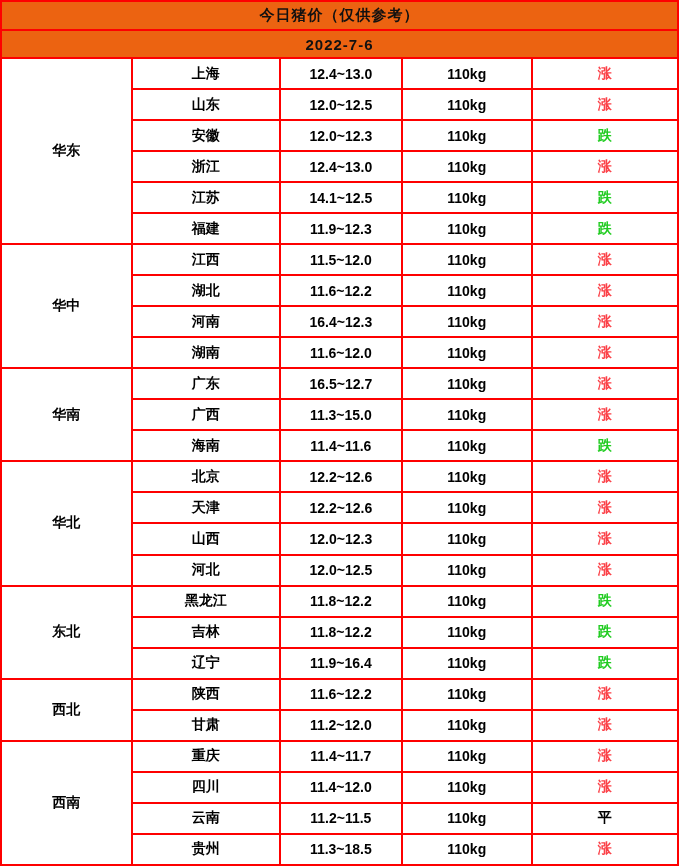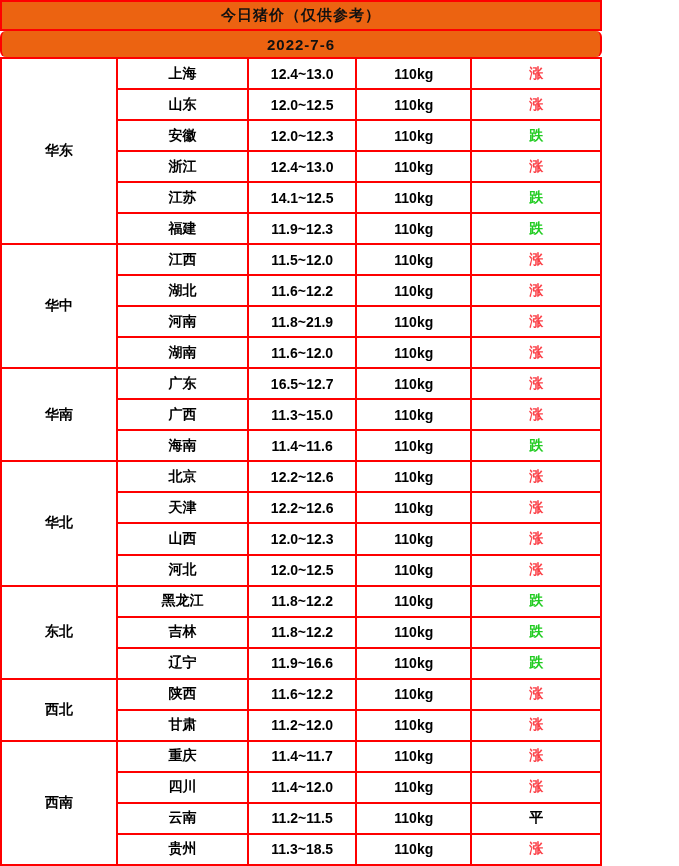--- a/index.html
+++ b/index.html
@@ -7,21 +7,21 @@
     --border: #FE0000;
   }
   * { margin:0; padding:0; box-sizing:border-box; }
   body {
     background:#ffffff;
     font-family:"Liberation Sans","DejaVu Sans",sans-serif;
     font-weight:bold;
     color:#000000;
   }
   .sheet {
-    width:602px;
+    width:679px;
     height:866px;
     display:flex;
     flex-direction:column;
   }
   .hdr {
     background:var(--hdr-bg);
     border:2px solid var(--border);
     display:flex;
     align-items:center;
     justify-content:center;
@@ -31,21 +31,20 @@
   .hdr.title-row {
     height:31px;
     font-size:15px;
     border-bottom:2px solid var(--border);
   }
   .hdr.date-row {
     height:26px;
     font-size:15px;
     border-top:none;
     border-bottom:none;
-    border-radius:6px;
   }
   table {
     width:100%;
     flex:1;
     border-collapse:collapse;
     table-layout:fixed;
   }
   td {
     border:2px solid var(--border);
     text-align:center;
@@ -120,21 +119,21 @@
           <td style="color: rgb(251, 65, 72);">涨</td>
         </tr>
         <tr>
           <td>湖北</td>
           <td>11.6~12.2</td>
           <td>110kg</td>
           <td style="color: rgb(251, 65, 72);">涨</td>
         </tr>
         <tr>
           <td>河南</td>
-          <td>11.8~21.9</td>
+          <td>16.4~12.3</td>
           <td>110kg</td>
           <td style="color: rgb(251, 65, 72);">涨</td>
         </tr>
         <tr>
           <td>湖南</td>
           <td>11.6~12.0</td>
           <td>110kg</td>
           <td style="color: rgb(251, 65, 72);">涨</td>
         </tr>
         <tr>
@@ -189,21 +188,21 @@
           <td style="color: rgb(33, 204, 33);">跌</td>
         </tr>
         <tr>
           <td>吉林</td>
           <td>11.8~12.2</td>
           <td>110kg</td>
           <td style="color: rgb(33, 204, 33);">跌</td>
         </tr>
         <tr>
           <td>辽宁</td>
-          <td>11.9~16.6</td>
+          <td>11.9~16.4</td>
           <td>110kg</td>
           <td style="color: rgb(33, 204, 33);">跌</td>
         </tr>
         <tr>
           <td rowspan="2">西北</td>
           <td>陕西</td>
           <td>11.6~12.2</td>
           <td>110kg</td>
           <td style="color: rgb(251, 65, 72);">涨</td>
         </tr>

